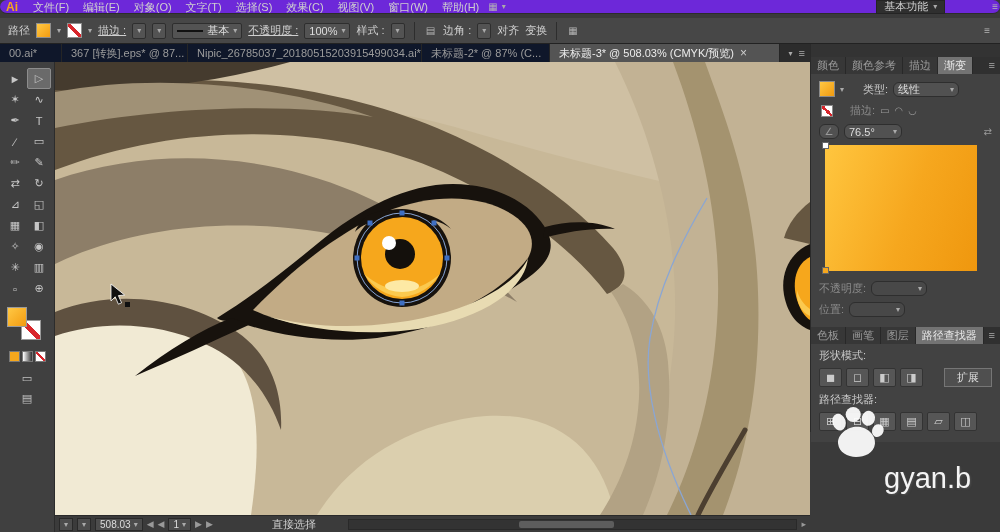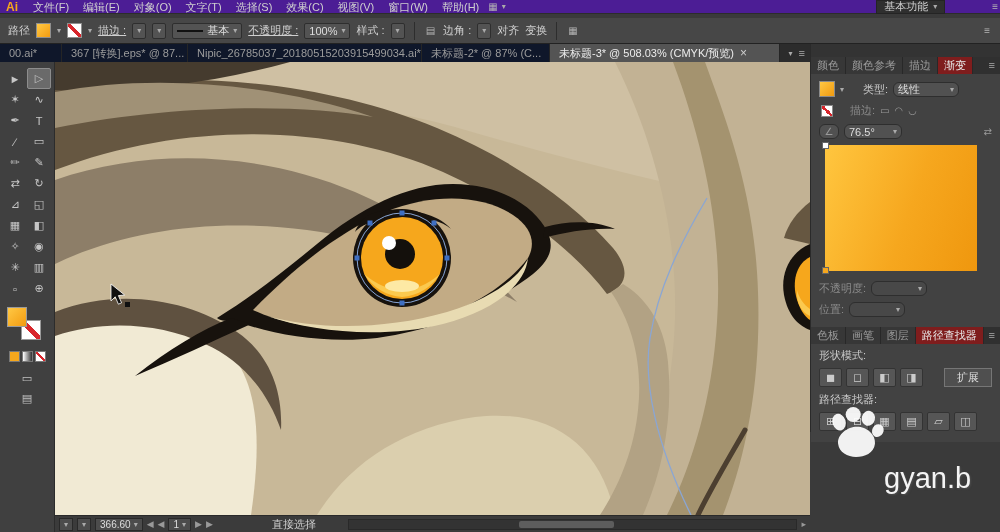--- a/index.html
+++ b/index.html
@@ -1,20 +1,20 @@
 <!DOCTYPE html>
 <html><head>
 <meta charset="utf-8">
 <style>
   *{margin:0;padding:0;box-sizing:border-box;font-family:"Liberation Sans","DejaVu Sans",sans-serif;}
   html,body{width:1000px;height:532px;overflow:hidden;}
   body{position:relative;background:#3a3a3a;font-size:11px;color:#c8c8c8;}
 
   
-  #menubar{position:absolute;left:0;top:0;width:1000px;height:14px;background:#4c1d95;display:flex;align-items:center;padding-left:6px;border-bottom:1px solid #2c2c2c;}
+  #menubar{position:absolute;left:0;top:0;width:1000px;height:14px;background:#6d28d9;display:flex;align-items:center;padding-left:6px;border-bottom:1px solid #2c2c2c;border-radius:7px;}
   #logo{color:#f6a71c;font-weight:bold;font-size:12px;margin-right:8px;}
   .mi{padding:0 7px;font-size:11px;color:#cfcfcf;line-height:18px;white-space:nowrap;}
   .mb-ic{color:#b5b5b5;margin:0 2px;font-size:10px;}
   .spacer{flex:1;}
   #workspace{display:flex;gap:5px;align-items:center;background:#2f2f2f;border:1px solid #242424;height:14px;padding:0 7px;margin-right:45px;color:#ccc;}
   .car{font-size:8px;color:#aaa;}
 
   
   #controlbar{position:absolute;left:0;top:18px;width:1000px;height:26px;background:#474747;border-bottom:1px solid #222;display:flex;align-items:center;gap:6px;padding:0 8px;}
   .cb-lab{color:#cfcfcf;white-space:nowrap;}
@@ -51,21 +51,21 @@
 
   
   #canvas-wrap{position:absolute;left:55px;top:62px;width:755px;height:453px;background:#c8b898;}
   #canvas-wrap svg{display:block;}
 
   
   #right-panel{position:absolute;left:810px;top:44px;width:190px;height:388px;background:#3d3d3d;border-left:1px solid #2a2a2a;font-size:11px;}
   .pgap{height:13px;background:#333;}
   .ptabs{display:flex;height:17px;background:#303030;align-items:stretch;}
   .ptab{padding:0 6px;line-height:17px;background:#373737;color:#9a9a9a;border-right:1px solid #282828;white-space:nowrap;overflow:hidden;}
-  .ptab.active{background:#7f1d1d;color:#e8e8e8;}
+  .ptab.active{background:#737373;color:#e8e8e8;}
   .pmenu{margin-left:auto;color:#aaa;padding:0 5px;line-height:17px;}
   #grad-body{padding:7px 8px 4px 8px;background:#424242;}
   .grow{display:flex;align-items:center;gap:5px;margin-bottom:6px;}
   .glab{color:#c9c9c9;white-space:nowrap;}
   .gdim{color:#8a8a8a;white-space:nowrap;}
   .gbox{height:15px;background:#515151;border:1px solid #2e2e2e;border-radius:6px;display:flex;align-items:center;gap:4px;padding:0 4px;color:#ddd;}
   .gbox.dim{background:#484848;color:#888;}
   #grad-sw{width:16px;height:16px;border:1px solid #8a8a8a;background:linear-gradient(135deg,#ffc844,#f09a10);}
   #grad-sw2{width:12px;height:12px;border:1px solid #8a8a8a;background:linear-gradient(45deg,#fff 40%,#d8262c 40%,#d8262c 60%,#fff 60%);margin-left:2px;}
   .gic{color:#9a9a9a;font-size:10px;}
@@ -365,21 +365,21 @@
 </div>
 
 <div id="statusbar">
   <span class="sbox">
       <span class="car">▾</span>
     </span>
   <span class="sbox">
       <span class="car">▾</span>
     </span>
   <span class="sbox">
-    <span>366.60</span>
+    <span>508.03</span>
     <span class="car">▾</span>
   </span>
   <span class="sarr">◀</span>
   <span class="sarr">◀</span>
   <span class="sbox">
     <span>1</span>
     <span class="car">▾</span>
   </span>
   <span class="sarr">▶</span>
   <span class="sarr">▶</span>

